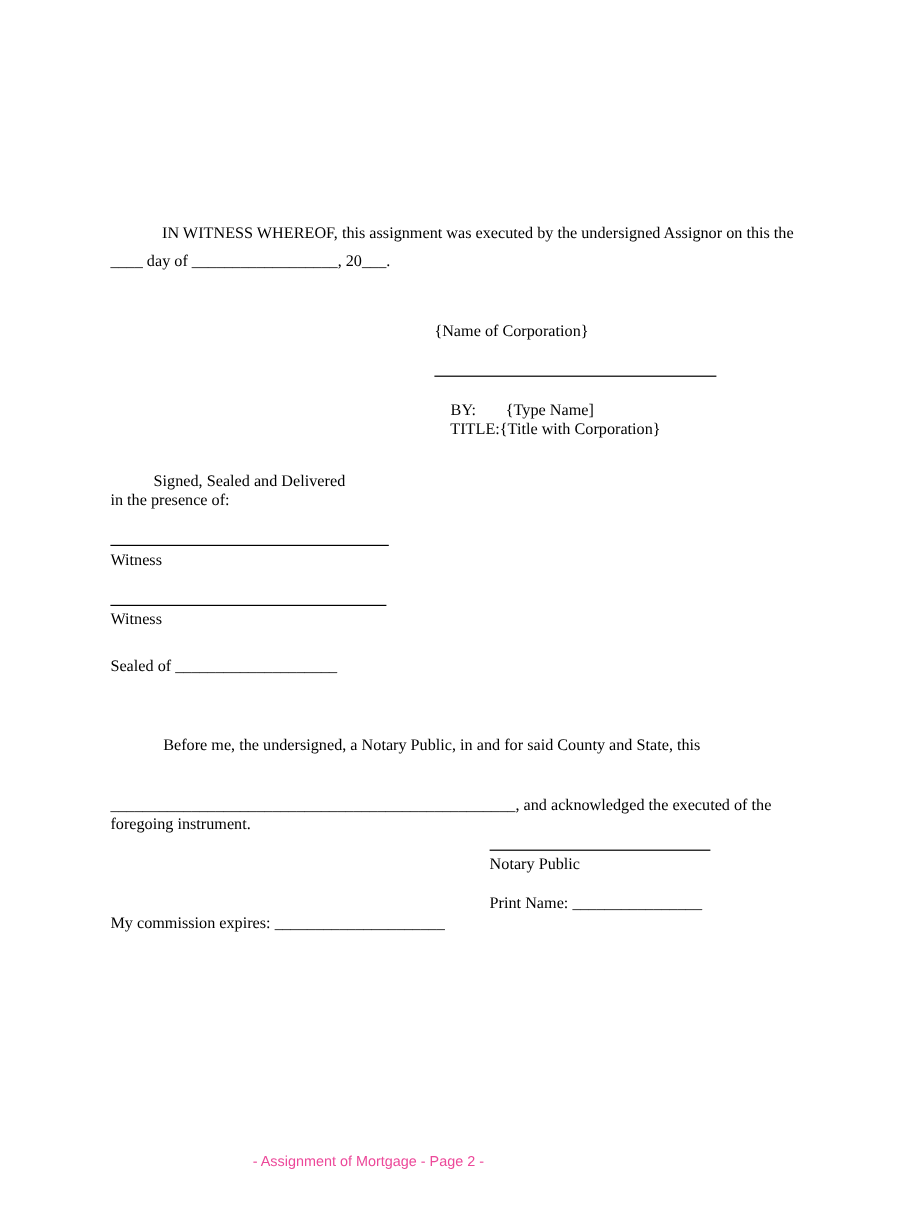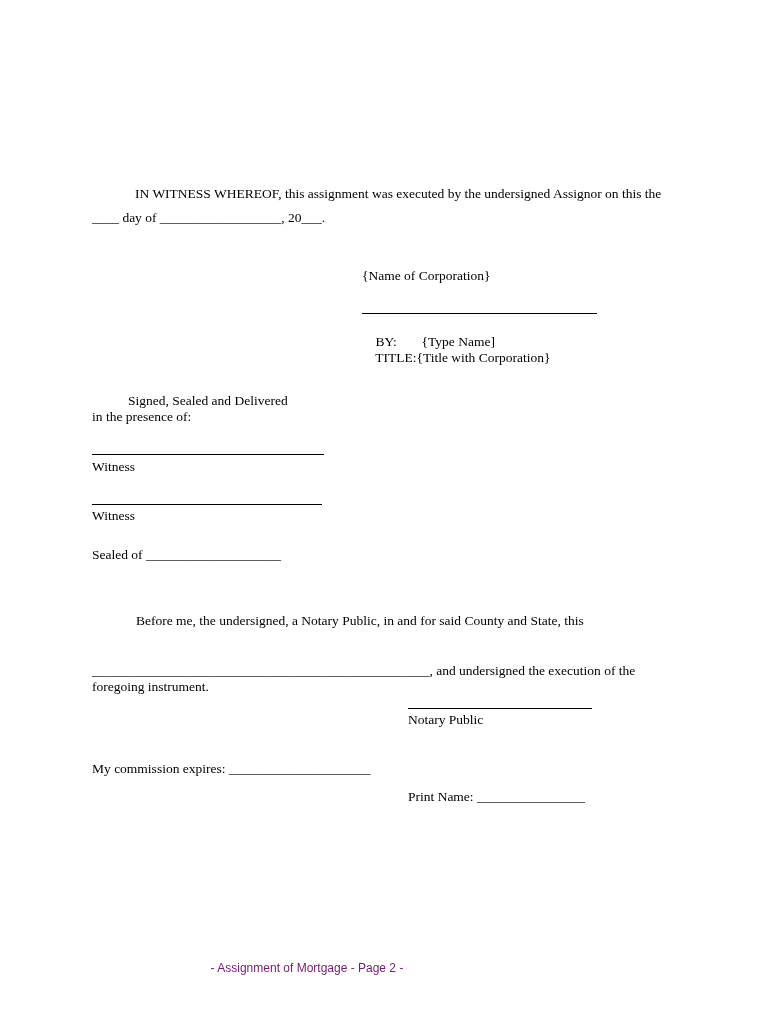--- a/index.html
+++ b/index.html
@@ -24,21 +24,21 @@
     border-top: 1.4px solid #000000;
   }
   .by-label { display: inline-block; width: 46px; }
   .footer {
     position: absolute;
     left: 0;
     width: 614px;
     text-align: center;
     font-family: "Liberation Sans", sans-serif;
     font-size: 12px;
-    color: #701a75;
+    color: #ec4899;
     white-space: pre;
   }
 </style>
 </head>
 <body>
 
 <div class="page">
 
   <div class="t" style="left:135px; top:186px;">IN WITNESS WHEREOF, this assignment was executed by the undersigned Assignor on this the</div>
   <div class="t" style="left:92px; top:210px;">____ day of __________________, 20___.</div>
@@ -57,23 +57,23 @@
 
   <div class="rule" style="left:92px; top:454px; width:232px;"></div>
   <div class="t" style="left:92px; top:459px;">Witness</div>
 
   <div class="rule" style="left:92px; top:504px; width:230px;"></div>
   <div class="t" style="left:92px; top:508px;">Witness</div>
 
   <div class="t" style="left:92px; top:547px;">Sealed of ____________________</div>
 
   <div class="t" style="left:136px; top:613px;">Before me, the undersigned, a Notary Public, in and for said County and State, this</div>
-  <div class="t" style="left:92px; top:663px;">__________________________________________________, and undersigned the execution of the</div>
+  <div class="t" style="left:92px; top:663px;">__________________________________________________, and acknowledged the executed of the</div>
   <div class="t" style="left:92px; top:679px;">foregoing instrument.</div>
 
   <div class="rule" style="left:408px; top:708px; width:184px;"></div>
   <div class="t" style="left:408px; top:712px;text-align:right;">Notary Public</div>
-  <div class="t" style="left:408px; top:745px;margin-top:44px;">Print Name: ________________</div>
+  <div class="t" style="left:408px; top:745px;">Print Name: ________________</div>
   <div class="t" style="left:92px; top:761px;">My commission expires: _____________________</div>
 
   <div class="footer" style="top:961px;">- Assignment of Mortgage - Page 2 -</div>
 
 </div>
 
 </body></html>

